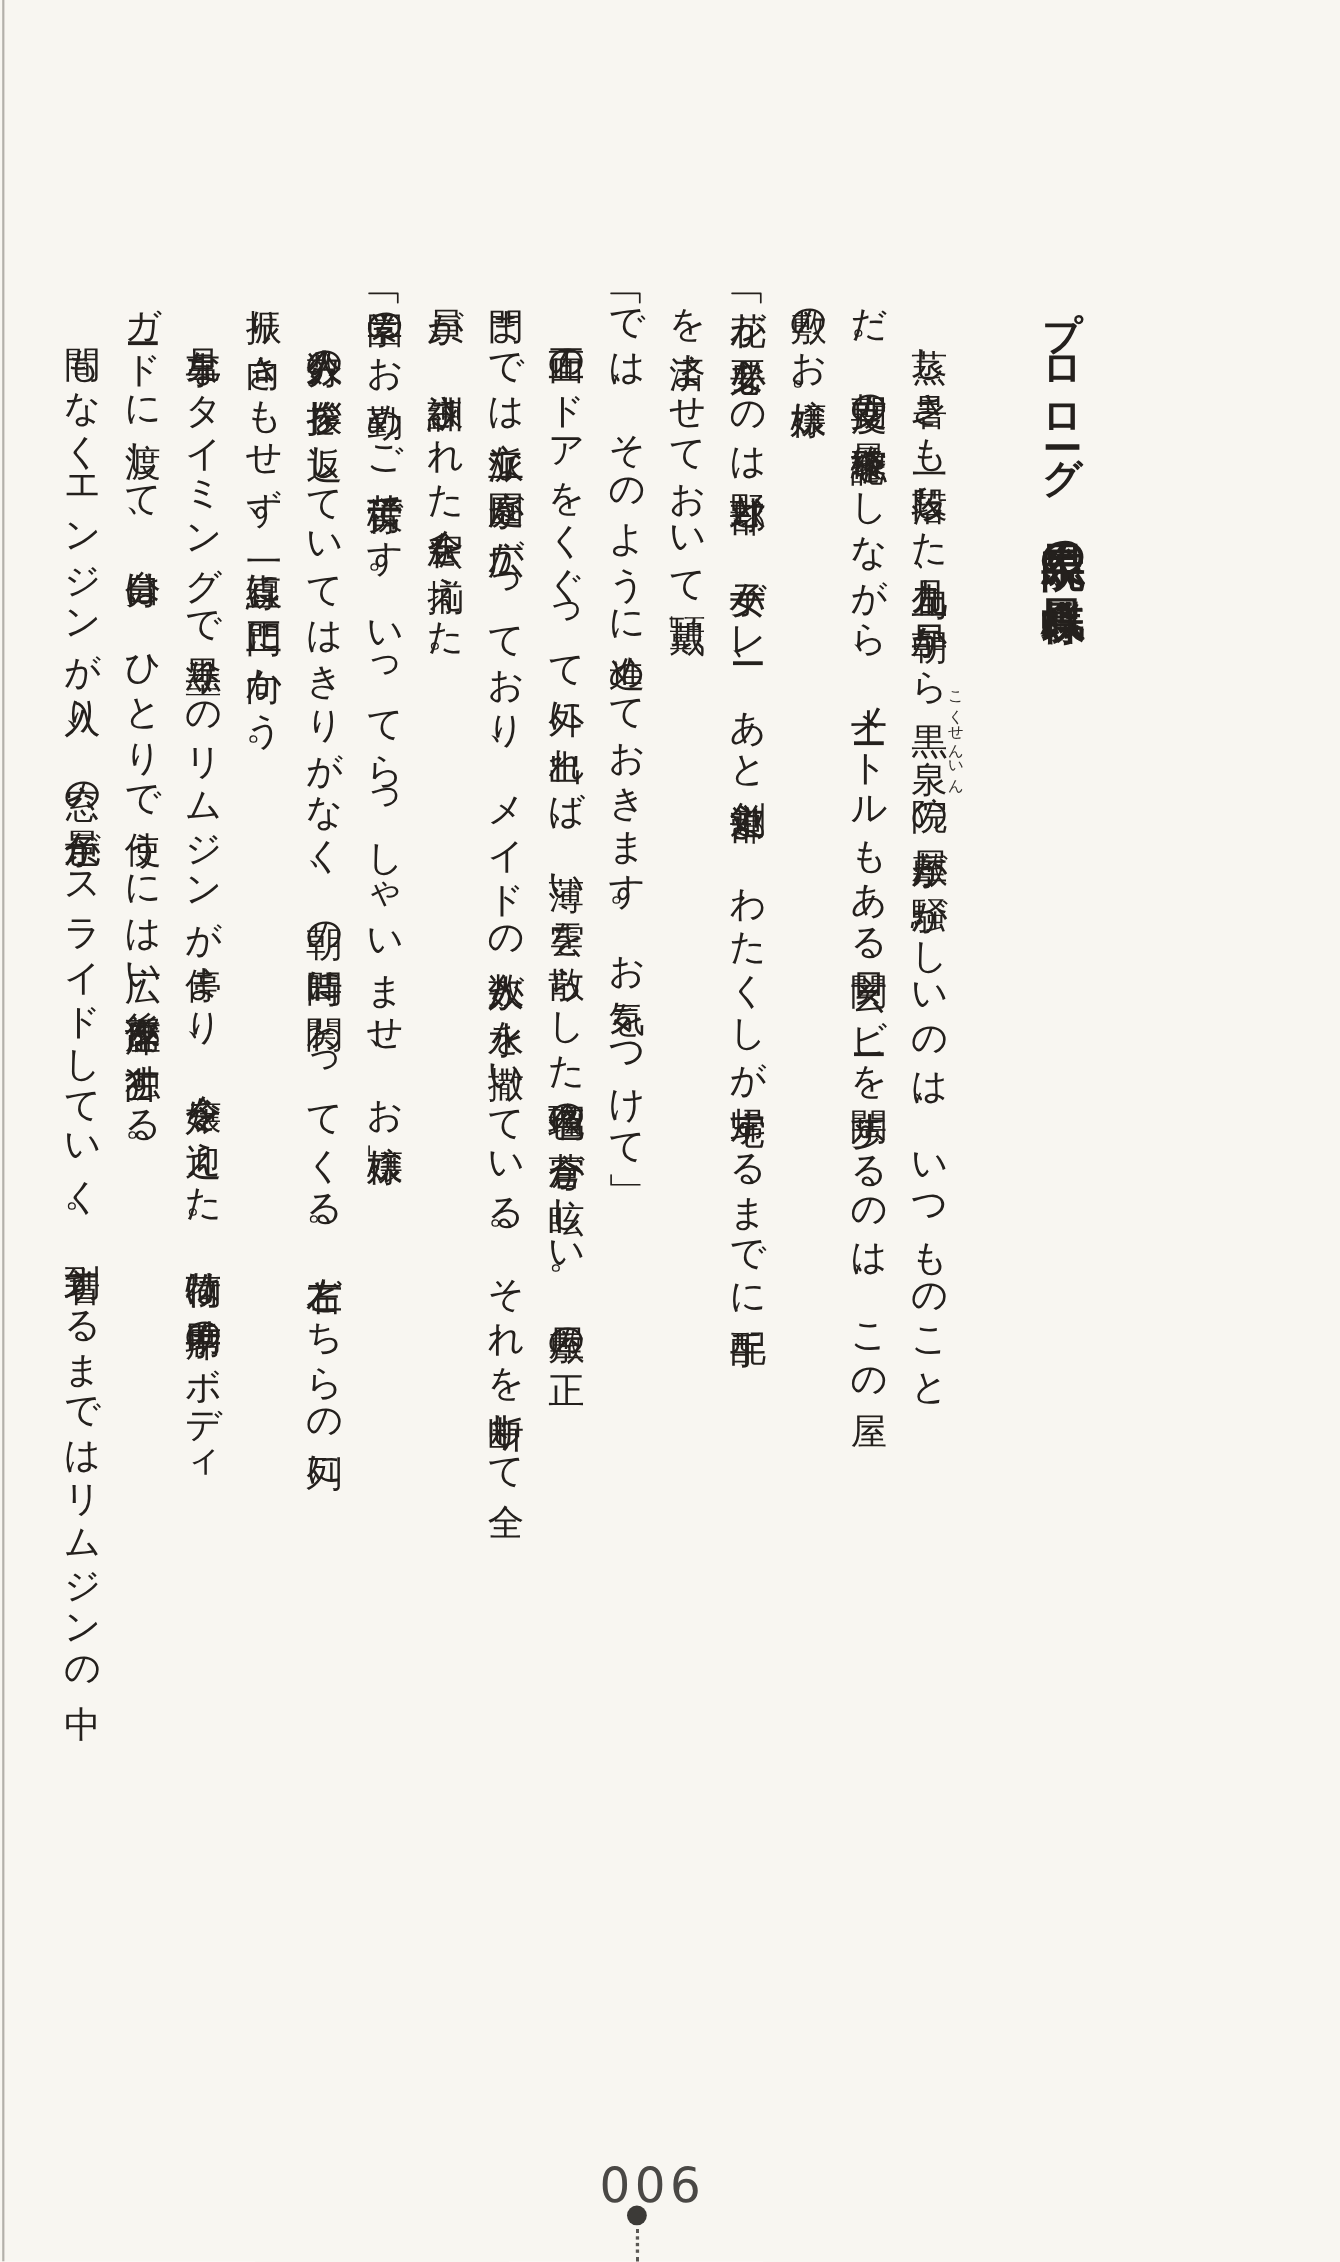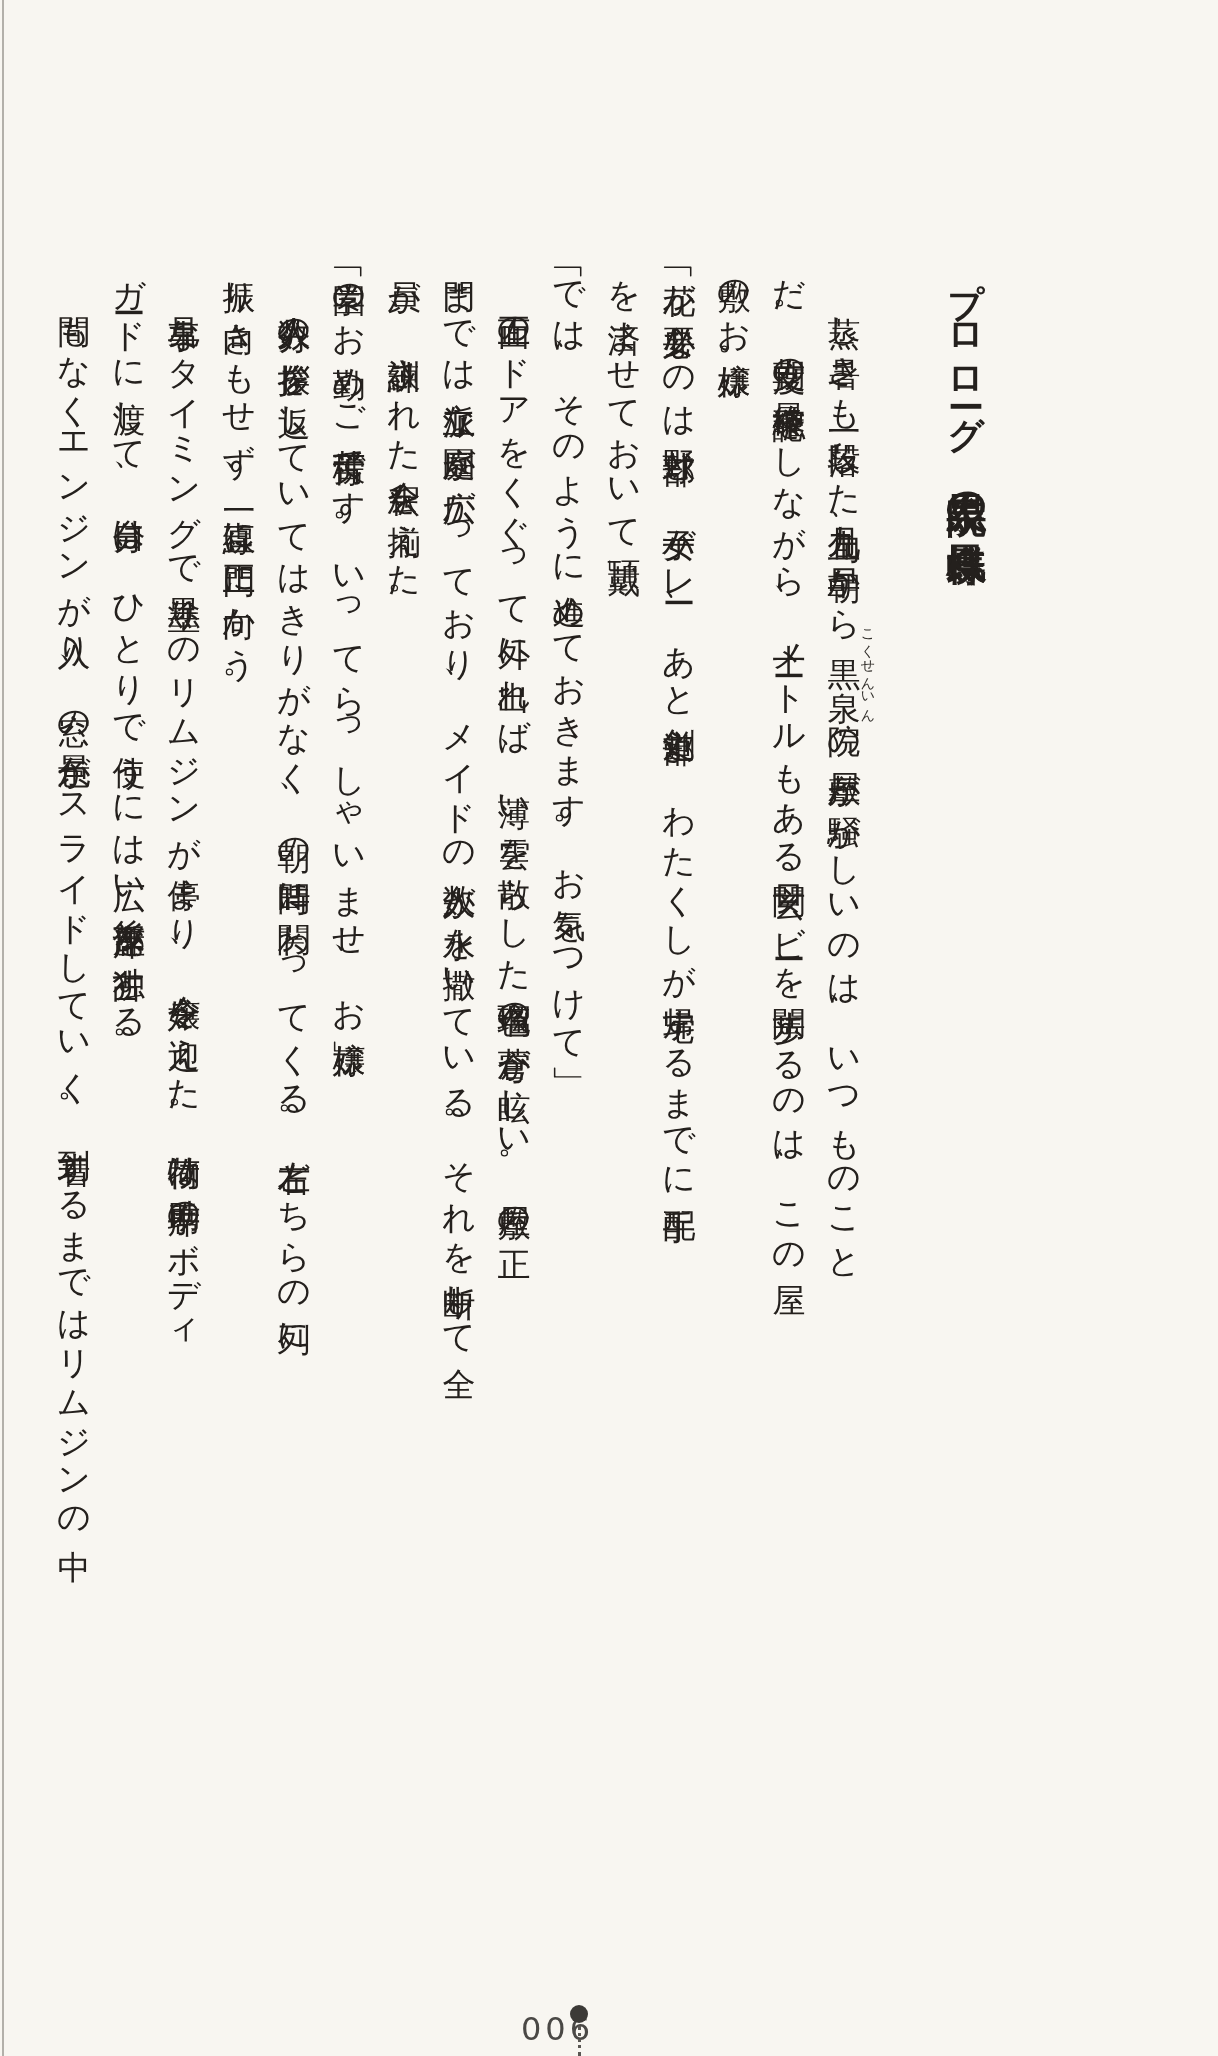--- a/index.html
+++ b/index.html
@@ -60,27 +60,26 @@
     font-size:14px;
     letter-spacing:0;
     color:#33302c;
   }
   
   .page-number{
     position:absolute;
     top:1962px;
     left:521px;
     width:120px;
-    text-align:left;
+    text-align:right;
     font-family:"DejaVu Sans","Liberation Sans",sans-serif;
-    font-size:32px;
+    font-size:44px;
     font-weight:400;
     letter-spacing:4px;
     color:#4a4845;
-    margin-top:48px;
   }
   .footer-dot{
     position:absolute;
     top:2005px;
     left:570px;
     width:18px;
     height:18px;
     border-radius:50%;
     background:#3c3a37;
   }

